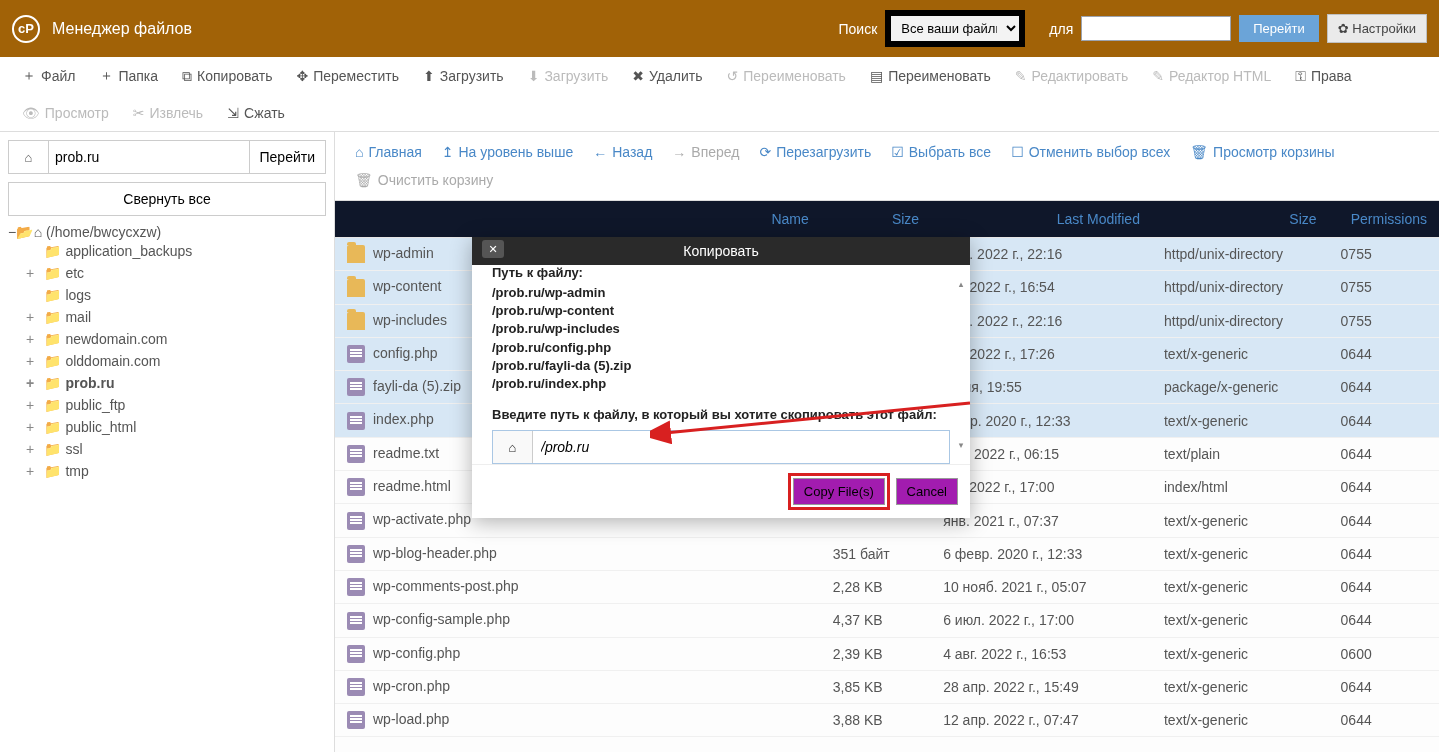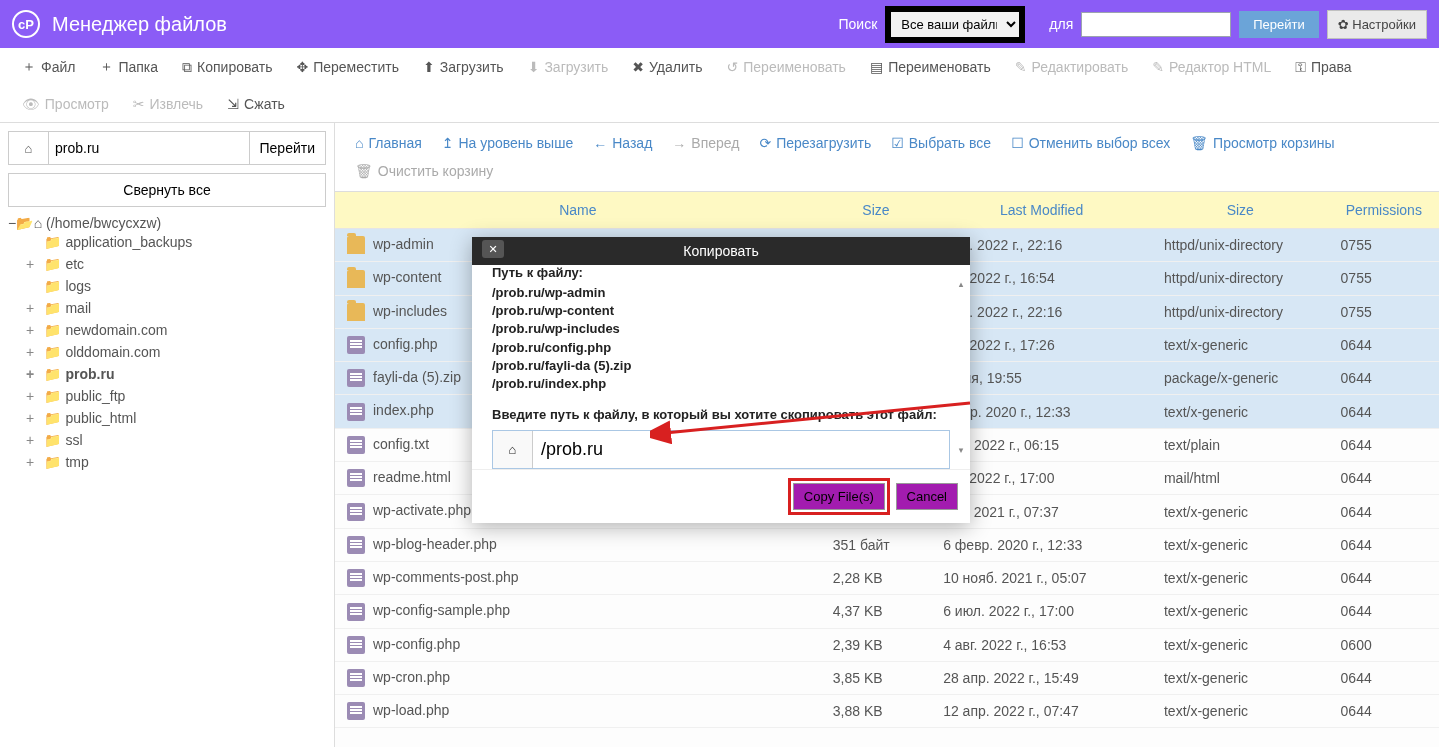--- a/index.html
+++ b/index.html
@@ -1,21 +1,21 @@
 <!DOCTYPE html>
 <html><head>
 <meta charset="utf-8">
 <style>
 * { box-sizing: border-box; margin: 0; padding: 0; font-family: Arial, sans-serif; }
 body { background: #fff; font-size: 13px; color: #555; overflow: hidden; width: 1439px; height: 752px; position: relative; }
 
 
-.header { background: #8b5cf6; height: 48px; display: flex; align-items: center; padding: 0 12px; color: #fff; }
+.header { background: #a16207; height: 57px; display: flex; align-items: center; padding: 0 12px; color: #fff; }
 .header .logo { width: 28px; height: 28px; border: 2px solid #fff; border-radius: 50%; display: flex; align-items: center; justify-content: center; font-weight: bold; margin-right: 12px; font-size: 13px; }
-.header .title { font-size: 20px; flex: 1; }
+.header .title { font-size: 16px; flex: 1; }
 .header .search-label { margin-right: 8px; font-size: 14px; }
 .header select { background: #f3f3f3; border: 6px solid #000000; padding: 4px 6px; font-size: 13px; width: 140px; margin-right: 24px; }
 .header .for-label { margin-right: 8px; font-size: 14px; }
 .header input[type=text] { width: 150px; padding: 4px; border: 1px solid #9ca3af; margin-right: 8px; }
 .header .go-btn { background: #6ba4d8; color: #fff; border: none; padding: 6px 14px; font-size: 13px; cursor: pointer; margin-right: 8px; }
 .header .settings-btn { background: #eaeaea; color: #444; border: 1px solid #c0c0c0; padding: 6px 10px; font-size: 13px; cursor: pointer; }
 
 
 .toolbar { border-bottom: 1px solid #ddd; padding: 0 10px; display: flex; flex-wrap: wrap; align-items: center; background: #fff; }
 .toolbar .tb-item { display: inline-flex; align-items: center; padding: 10px 12px; color: #555; cursor: pointer; font-size: 14px; }
@@ -41,21 +41,21 @@
 
 
 .content { flex: 1; display: flex; flex-direction: column; background: #fdfdfd; position: relative; }
 .content-toolbar { border-bottom: 1px solid #ddd; padding: 6px 10px; display: flex; flex-wrap: wrap; align-items: center; background: #fff; }
 .content-toolbar .ct-item { display: inline-flex; align-items: center; padding: 6px 10px; color: #4988c7; cursor: pointer; font-size: 14px; }
 .content-toolbar .ct-item.disabled { color: #aaa; }
 .content-toolbar .ct-item .ico { margin-right: 5px; }
 
 .table-wrap { flex: 1; overflow: auto; }
 table { width: 100%; border-collapse: collapse; }
-thead th { text-align: center; padding: 10px 12px; color: #4988c7; font-weight: normal; font-size: 14px; border-bottom: 1px solid #e5e5e5; background: #fef9c3; }
+thead th { text-align: right; padding: 10px 12px; color: #4988c7; font-weight: normal; font-size: 14px; border-bottom: 1px solid #e5e5e5; background: #0f172a; }
 tbody td { padding: 7px 12px; border-bottom: 1px solid #f0f0f0; font-size: 14px; color: #555; }
 tbody tr.sel { background: #d7e7f5; }
 .file-ico { display: inline-block; width: 18px; height: 18px; margin-right: 8px; vertical-align: middle; }
 .folder-i { background: #e8b858; border-radius: 2px 2px 0 0; position: relative; }
 .folder-i::before { content:''; position:absolute; top:-3px; left:0; width:9px; height:3px; background:#e8b858; border-radius:2px 2px 0 0; }
 .doc-i { background: #9b8bb4; border-radius: 2px; position: relative; }
 .doc-i::after { content:''; position:absolute; top:4px; left:3px; right:3px; height:2px; background:#fff; box-shadow: 0 3px 0 #fff, 0 6px 0 #fff; }
 
 .table-wrap::-webkit-scrollbar { height: 14px; }
 .table-wrap::-webkit-scrollbar-track { background: #eee; }
@@ -64,21 +64,21 @@
 
 .modal { position: absolute; left: 472px; top: 237px; width: 498px; background: #fff; box-shadow: 0 4px 20px rgba(0,0,0,0.3); z-index: 100; }
 .modal-head { background: #2a2a2a; color: #fff; padding: 6px 10px; position: relative; text-align: center; font-size: 14px; }
 .modal-head .close { position: absolute; left: 10px; top: 3px; background: #555; color: #fff; width: 22px; height: 18px; border-radius: 3px; text-align: center; line-height: 18px; font-size: 11px; cursor: pointer; }
 .modal-body { padding: 0 20px; font-size: 13px; color: #222; position: relative; }
 .modal-body .label { font-weight: bold; margin-bottom: 4px; }
 .modal-body .paths div { font-weight: bold; line-height: 1.4; }
 .modal-body .prompt { margin-top: 14px; font-weight: bold; }
 .modal-input-row { display: flex; margin-top: 8px; border: 1px solid #aac7e4; }
 .modal-input-row .h { width: 40px; display: flex; align-items: center; justify-content: center; border-right: 1px solid #ccc; background: #f9f9f9; }
-.modal-input-row input { flex: 1; border: none; padding: 8px; font-size: 18px; outline: none; }
+.modal-input-row input { flex: 1; border: none; padding: 8px; font-size: 14px; outline: none; font-style: italic; }
 .modal-scroll { position: absolute; right: 4px; top: 14px; bottom: 14px; width: 10px; }
 .modal-scroll .up, .modal-scroll .dn { width:10px; height:10px; font-size:9px; color:#888; text-align:center; }
 .modal-foot { padding: 8px 12px; text-align: right; border-top: 1px solid #eee; }
 .modal-foot button { background: #a21caf; border: 1px solid #999; padding: 5px 10px; font-size: 13px; cursor: pointer; }
 .copy-highlight { border: 3px solid #d82020; padding: 2px; display: inline-block; }
 
 
 .arrow-ann { position: absolute; pointer-events: none; z-index: 200; }
 
 </style>
@@ -322,31 +322,31 @@
               <td>0644</td>
             </tr>
             <tr class="sel">
               <td><span class="file-ico doc-i"></span><span>index.php</span></td>
               <td></td>
               <td>февр. 2020 г., 12:33</td>
               <td>text/x-generic</td>
               <td>0644</td>
             </tr>
             <tr>
-              <td><span class="file-ico doc-i"></span><span>config.txt</span></td>
+              <td><span class="file-ico doc-i"></span><span>readme.txt</span></td>
               <td></td>
               <td>анв. 2022 г., 06:15</td>
               <td>text/plain</td>
               <td>0644</td>
             </tr>
             <tr>
               <td><span class="file-ico doc-i"></span><span>readme.html</span></td>
               <td></td>
               <td>юл. 2022 г., 17:00</td>
-              <td>mail/html</td>
+              <td>index/html</td>
               <td>0644</td>
             </tr>
             <tr>
               <td><span class="file-ico doc-i"></span><span>wp-activate.php</span></td>
               <td></td>
               <td>янв. 2021 г., 07:37</td>
               <td>text/x-generic</td>
               <td>0644</td>
             </tr>
             <tr>

